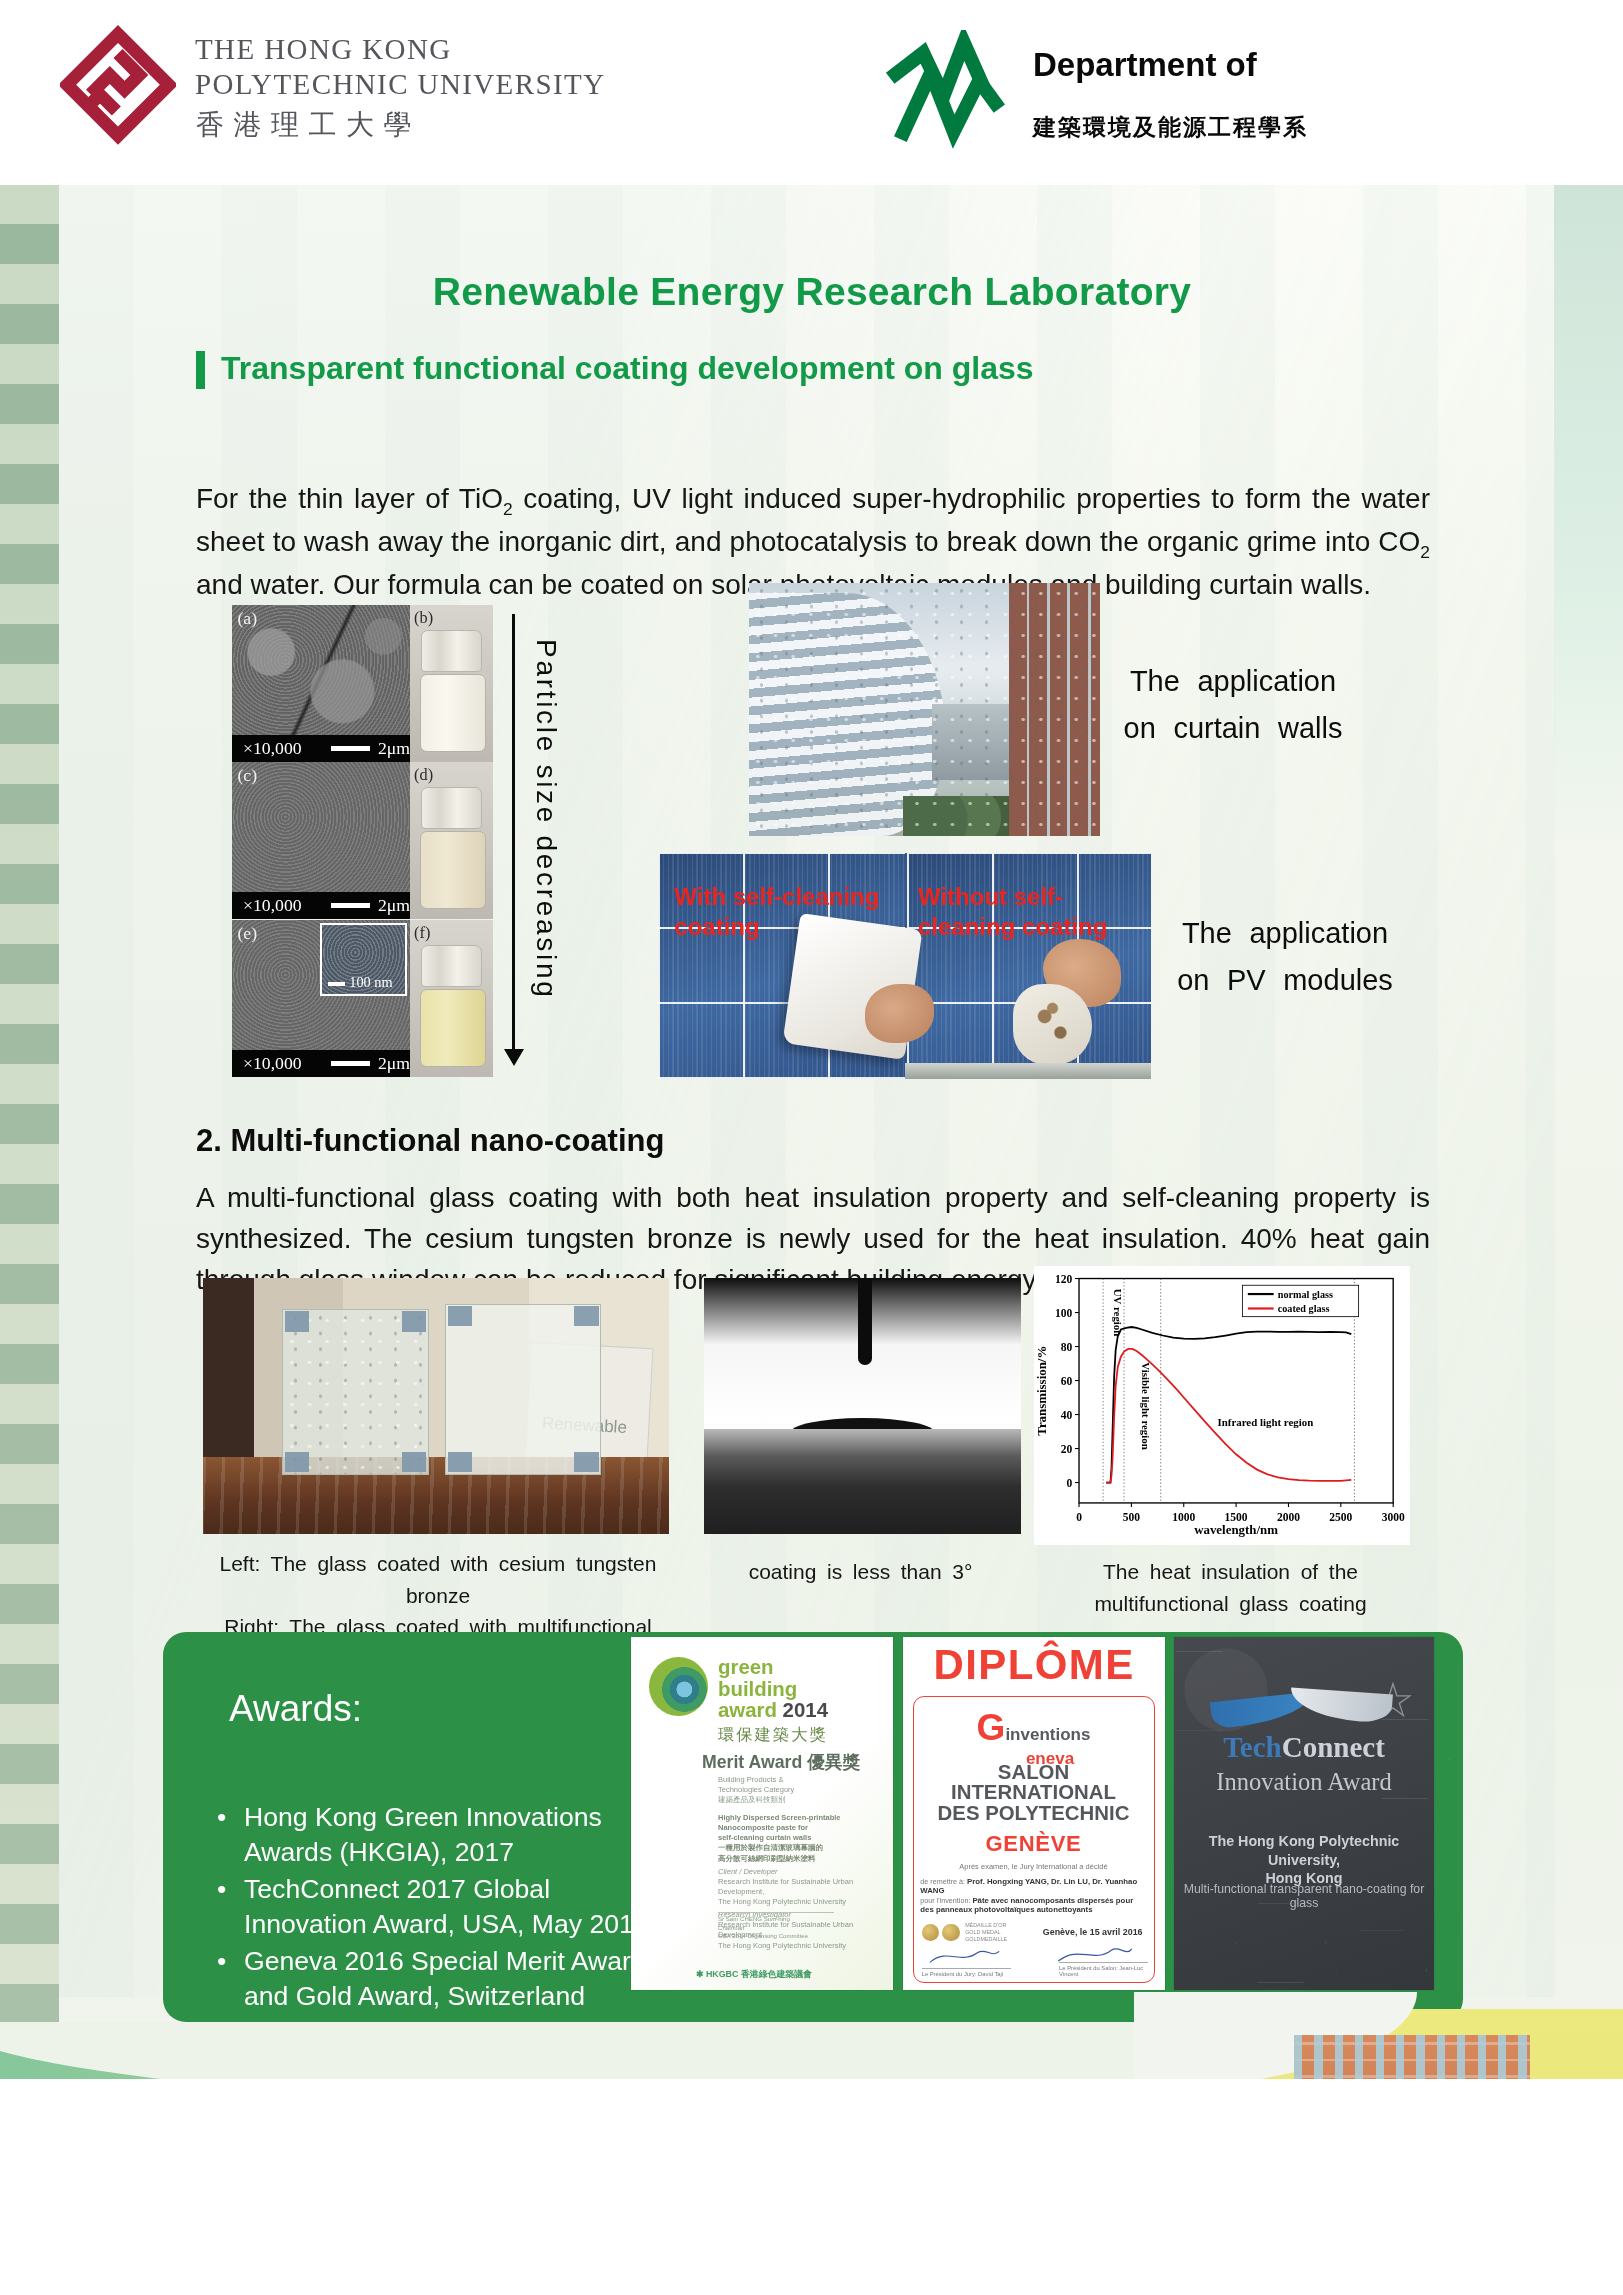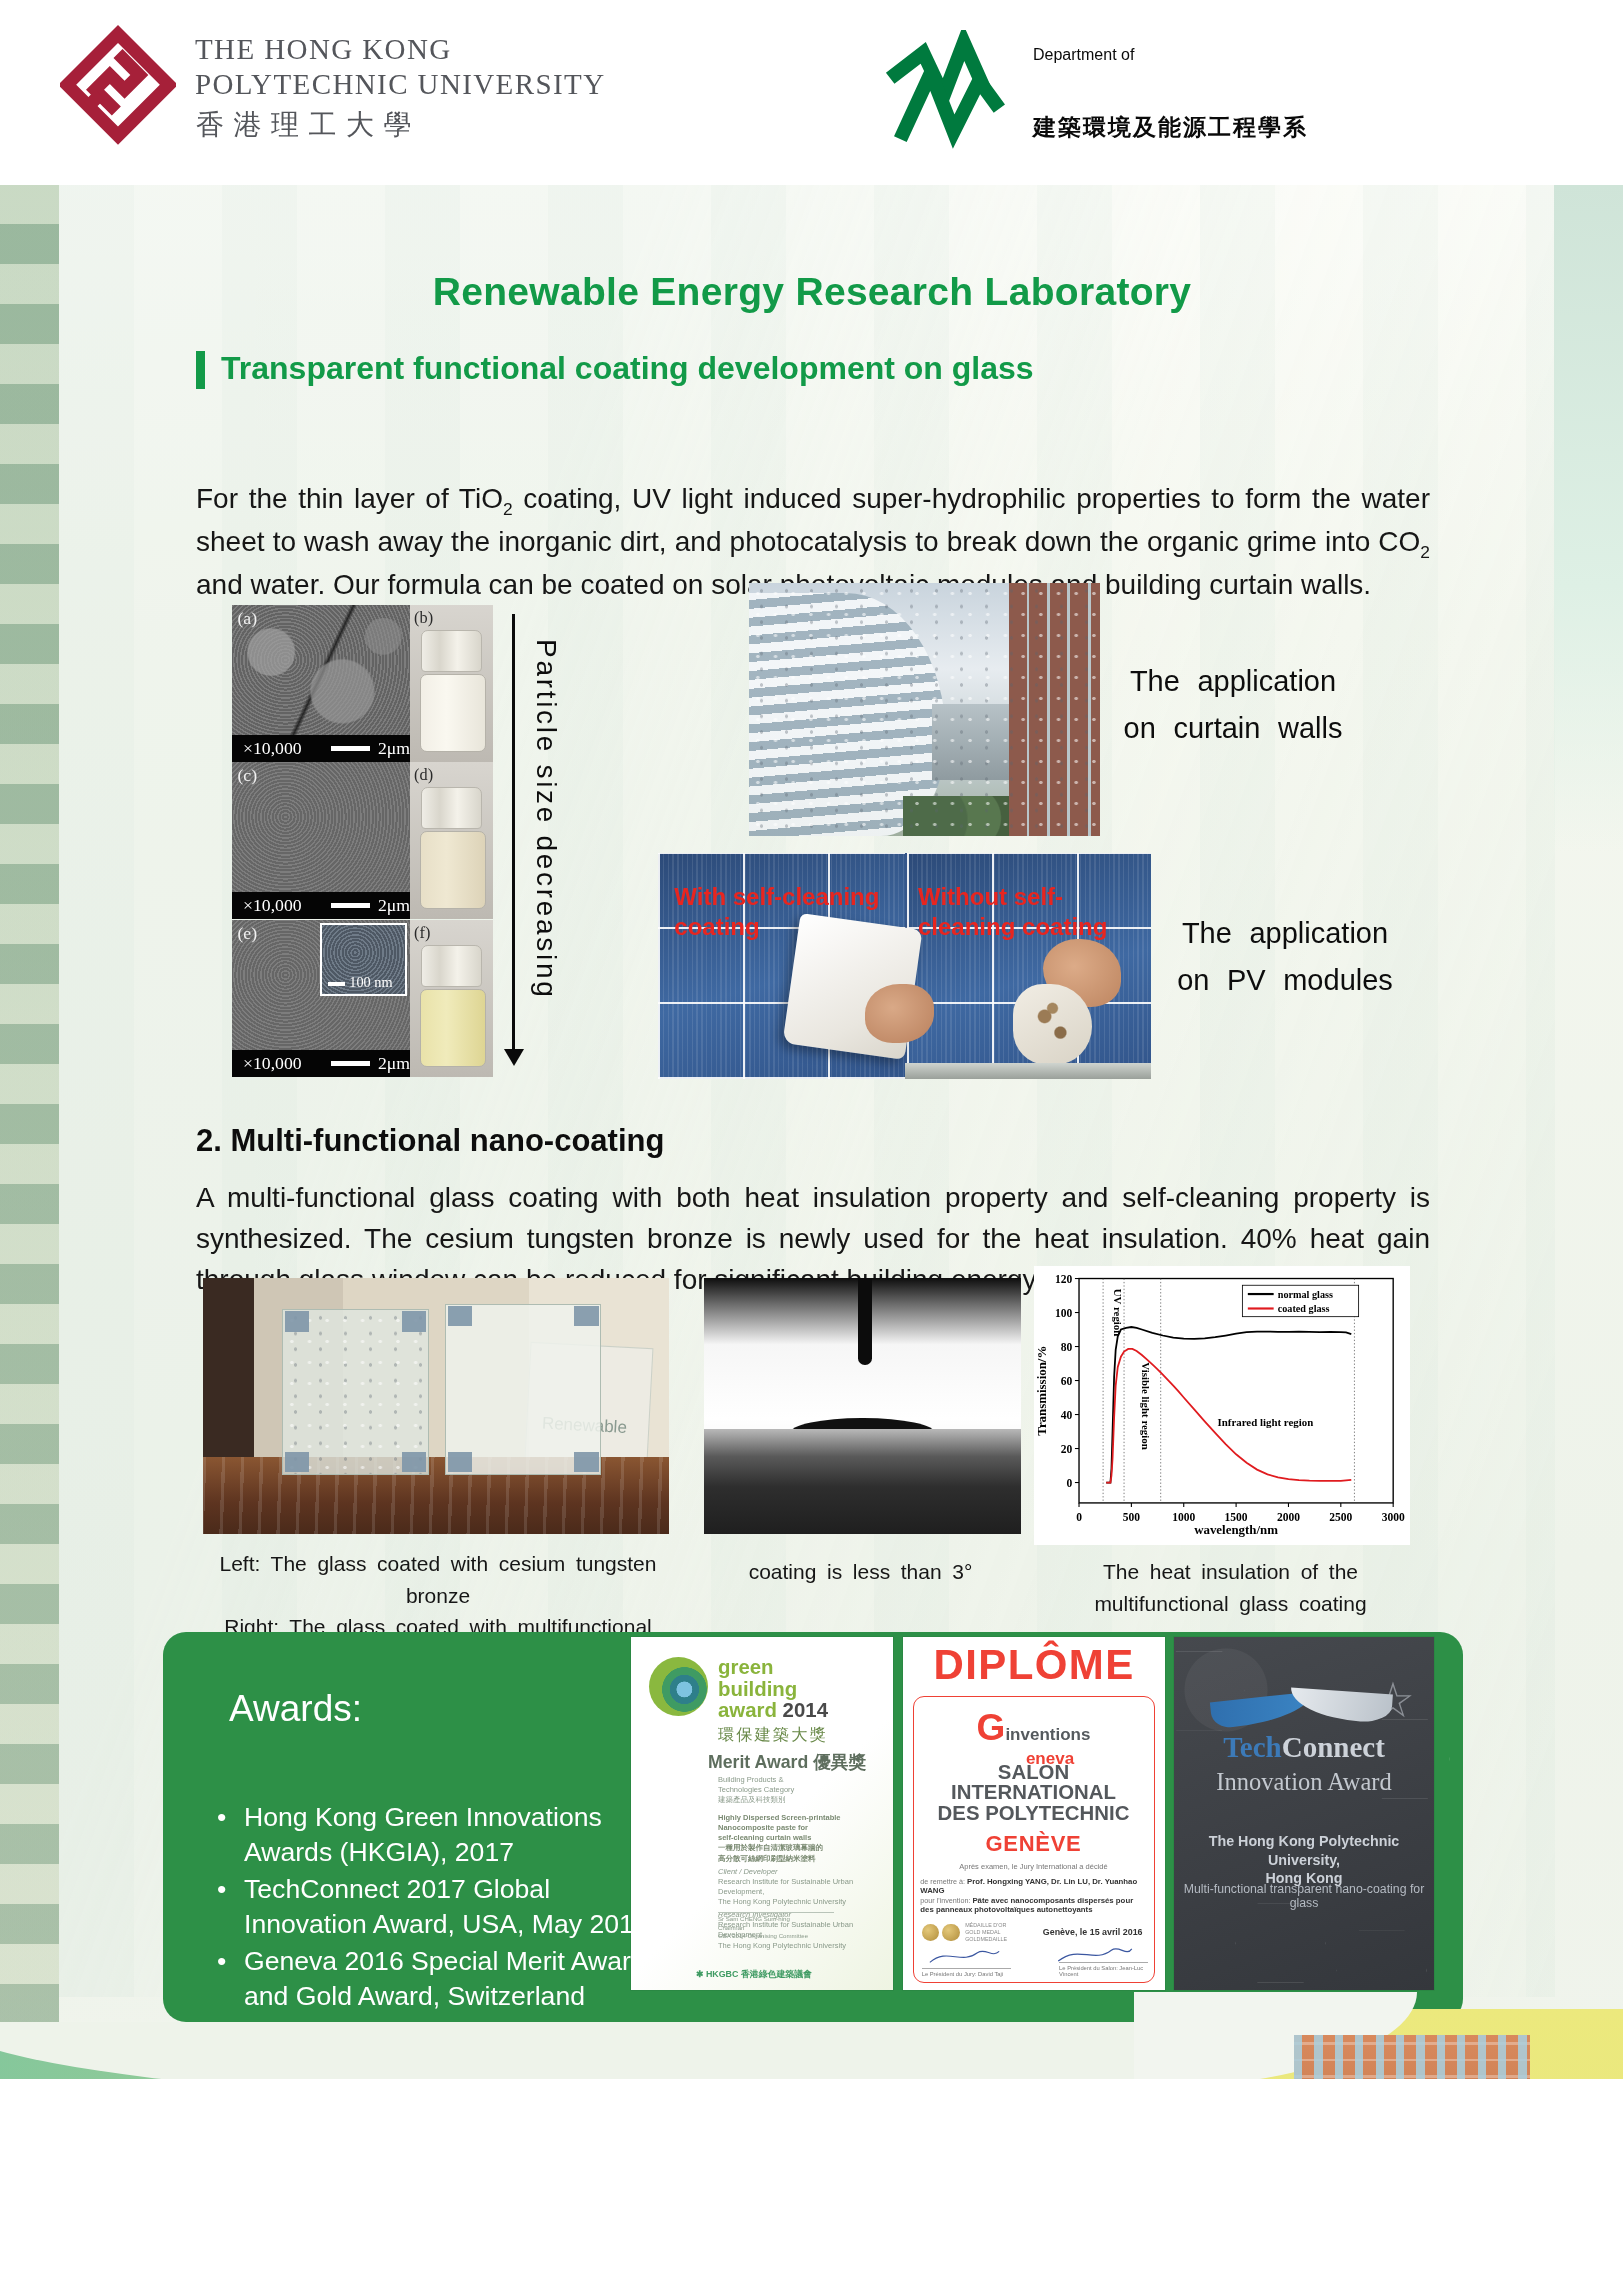--- a/index.html
+++ b/index.html
@@ -13,21 +13,21 @@
                 linear-gradient(180deg, rgba(150,185,150,.6), rgba(190,205,170,.4));}
   .bg-strip-right{left:1554px;top:185px;width:69px;height:668px;
      background:linear-gradient(180deg,#cfe4d8,#def0e5 60%,rgba(222,238,229,0));}
   .bg-faint{left:59px;top:185px;width:1496px;height:1812px;opacity:.55;pointer-events:none;
      background:repeating-linear-gradient(90deg, rgba(205,224,213,.25) 0 75px, rgba(255,255,255,0) 75px 163px),
                 linear-gradient(110deg, rgba(228,238,230,.55) 0 28%, rgba(248,249,243,.15) 55%, rgba(233,241,230,.4) 100%);}
   
   .header{left:0;top:0;width:1624px;height:185px;background:#ffffff;}
   .polyu-en{font-family:"Liberation Serif",serif;color:#54565b;font-size:29px;letter-spacing:1.4px;}
   .polyu-cn{font-family:"Liberation Serif",serif;color:#54565b;font-size:28px;letter-spacing:9.5px;}
-  .dept-line{font-size:16px;font-weight:normal;color:#0a0a0a;}
+  .dept-line{font-size:33px;font-weight:bold;color:#0a0a0a;}
   .dept-cn{font-size:23px;font-weight:bold;color:#0a0a0a;letter-spacing:2px;}
   
   .main-title{left:0;top:270px;width:1624px;text-align:center;font-size:39px;font-weight:bold;color:#129a48;letter-spacing:0.3px;}
   .subtitle-bar{left:196px;top:351px;width:8.9px;height:38px;background:#129a48;}
   .subtitle{left:221px;top:350px;font-size:32px;font-weight:bold;color:#129a48;}
   .sec-heading{font-size:31px;font-weight:bold;color:#0d0d0d;}
   .body-para{width:1234px;font-size:28px;line-height:1.46;color:#161616;text-align:justify;}
   sub{font-size:62%;}
   
   .sem-row{position:absolute;display:flex;}
@@ -116,21 +116,21 @@
   .award-item{display:flex;margin-bottom:2px;}
   .award-bullet{width:27px;flex:none;}
   
   .cert{position:absolute;top:1637px;width:262px;height:353px;background:#ffffff;box-shadow:0 0 0 0.7px rgba(0,0,0,.08);}
   .cert-gba{left:631px;background:linear-gradient(135deg,#ffffff 55%,#eef4e2 100%);}
   .gba-logo{position:absolute;left:17.7px;top:20.4px;width:59px;height:59px;border-radius:50%;
      background:radial-gradient(circle at 60% 55%, #7ec3e0 0 16%, #2e7f8a 17% 30%, #3f9b63 31% 46%, #8ab83f 47% 100%);}
   .gba-t1{position:absolute;left:87px;top:20.4px;font-size:20.4px;font-weight:bold;color:#8ab43c;line-height:1.04;}
   .gba-t1 .dark{color:#4a4a4a;}
   .gba-cn{position:absolute;left:87px;top:87px;font-size:16.3px;color:#6a8a4a;letter-spacing:2px;}
-  .gba-award{position:absolute;left:77px;top:113px;font-size:17.7px;font-weight:bold;color:#5e6e5e;}
+  .gba-award{position:absolute;left:71px;top:113px;font-size:17.7px;font-weight:bold;color:#5e6e5e;}
   .gba-small{position:absolute;left:87px;font-size:7.5px;color:#8a9a8a;line-height:1.35;}
   .gba-sig{position:absolute;left:87px;top:275px;width:116px;border-top:0.7px solid #b9c4b9;font-size:6.1px;color:#8a9a8a;line-height:1.4;padding-top:2px;}
   .gba-logos{position:absolute;left:65px;bottom:9.5px;font-size:8.9px;color:#3f9b63;font-weight:bold;}
   .cert-dip{left:903px;}
   .dip-title{position:absolute;left:0;top:4.1px;width:100%;text-align:center;font-size:42px;font-weight:bold;color:#ef4135;letter-spacing:1.4px;}
   .dip-box{position:absolute;left:9.5px;top:59px;width:240px;height:285px;border:1.4px solid #ef4135;border-radius:11px;}
   .dip-logo{position:absolute;left:0;top:9.5px;width:100%;text-align:center;}
   .dip-g{font-size:37px;font-weight:bold;color:#ef4135;}
   .dip-inv{font-size:17px;font-weight:bold;color:#555a5e;}
   .dip-gen{font-size:17px;font-weight:bold;color:#ef4135;}

